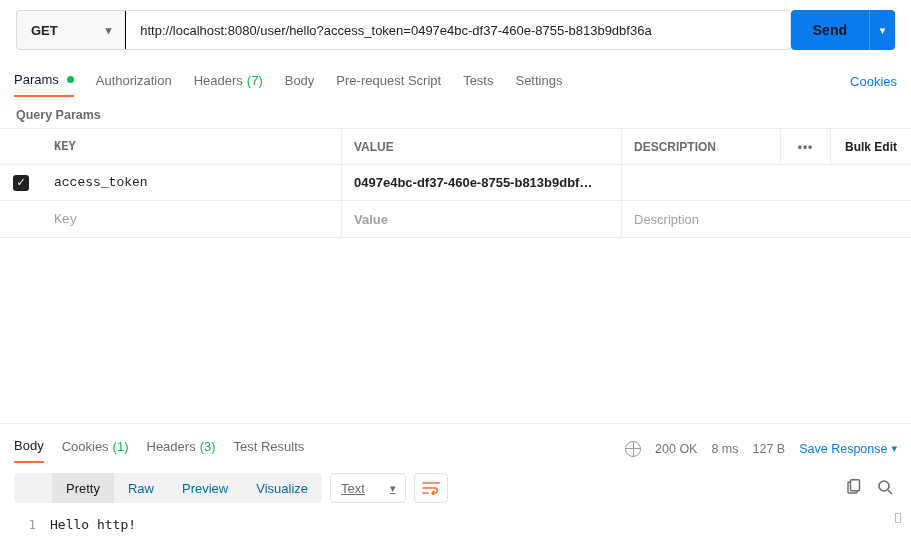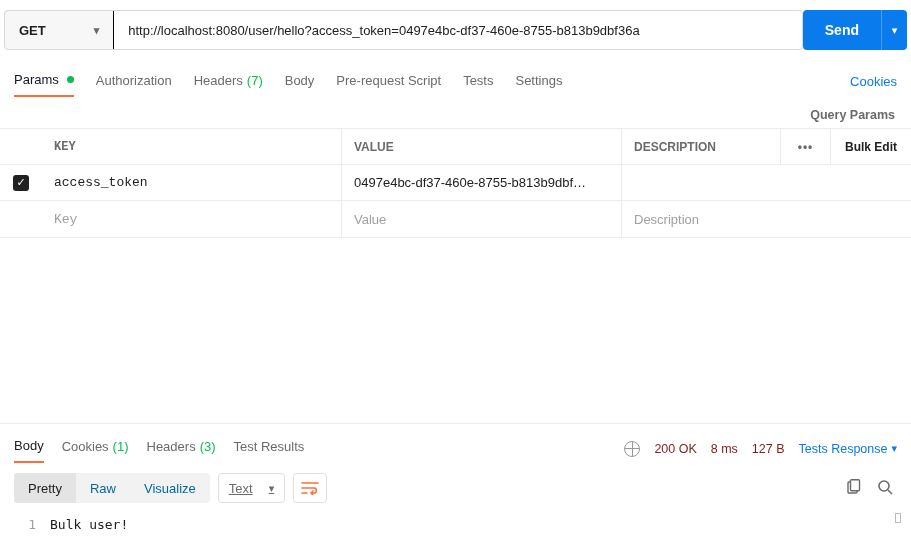--- a/index.html
+++ b/index.html
@@ -8,21 +8,21 @@
       font-size: 13px;
       color: #212121;
       background: #fff;
       width: 911px;
       height: 544px;
       overflow: hidden;
     }
     
     .req-bar {
       display: flex;
-      padding: 10px 4px;
+      padding: 10px 16px;
       align-items: stretch;
     }
     .method-url {
       flex: 1;
       display: flex;
       border: 1px solid #d9d9d9;
       border-radius: 4px;
       background: #f7f7f7;
       height: 40px;
     }
@@ -47,21 +47,21 @@
       color: #212121;
       white-space: nowrap;
       overflow: hidden;
     }
     .send-group {
       display: flex;
       height: 40px;
     }
     .send-btn {
       background: #097bed;
-      color: #ffffff;
+      color: #0f172a;
       font-weight: 600;
       font-size: 14px;
       border: none;
       border-radius: 4px 0 0 4px;
       padding: 0 22px;
       cursor: pointer;
     }
     .send-caret {
       background: #097bed;
       color: #fff;
@@ -99,21 +99,20 @@
     .green-dot { width: 7px; height: 7px; background: #0cbb52; border-radius: 50%; display: inline-block; margin-left: 4px; }
     .headers-count { color: #0cbb52; }
     .tabs-spacer { flex: 1; }
     .cookies-link { color: #097bed; cursor: pointer; font-weight: 500;}
 
     .subheading {
       padding: 10px 16px 6px 16px;
       color: #6b6b6b;
       font-weight: 600;
       font-size: 12.5px;
-      text-align: right;
     }
 
     
     .params-table {
       border-top: 1px solid #ececec;
       border-bottom: 1px solid #ececec;
     }
     .ptrow {
       display: flex;
       align-items: center;
@@ -124,21 +123,21 @@
     .ptcell {
       padding: 0 12px;
       color: #212121;
       display: flex;
       align-items: center;
       height: 100%;
       border-right: 1px solid #ececec;
     }
     .ptcell.chk { width: 42px; justify-content: center; border-right:none;}
     .ptcell.key { width: 300px; font-family: Liberation Mono, monospace; }
-    .ptcell.val { width: 280px; }
+    .ptcell.val { width: 280px; font-weight: bold; }
     .ptcell.desc { flex: 1; border-right: none; text-align: right;}
     .pthead .ptcell { color: #6b6b6b; font-weight: 600; font-size: 12px; }
     .pthead .ptcell.desc { border-right: 1px solid #ececec; }
     .ptcell.actions { width: 50px; justify-content: center; border-right: 1px solid #ececec;}
     .ptcell.bulk { width: 80px; justify-content: center; border-right:none; color:#212121;}
     .placeholder { color: #a0a0a0; }
     .chkbox {
       width: 16px; height: 16px; border-radius: 3px; background: #212121;
       color: #fff; display: flex; align-items: center; justify-content: center;
       font-size: 11px;
@@ -171,21 +170,21 @@
       color: #212121;
       border-bottom: 2px solid #ff6c37;
     }
     .rtab .cnt { color: #0cbb52; }
     .resp-spacer { flex: 1; }
     .resp-meta { display: flex; gap: 14px; align-items: center; font-size: 12.5px;}
     .globe { color: #6b6b6b; width:16px; height:16px; border:1px solid #999; border-radius:50%; display:inline-flex; align-items:center; justify-content:center; font-size:9px;}
     .globe::before { content:""; width:1px; height:14px; background:#999; position:absolute;}
     .globe { position:relative; }
     .globe::after { content:""; width:14px; height:1px; background:#999; position:absolute;}
-    .status-ok { color: #7f1d1d; }
+    .status-ok { color: #737373; }
     .save-resp { color: #097bed; cursor: pointer; display: inline-flex; gap: 4px; align-items:center; font-weight:500;}
 
     .viewer-bar {
       display: flex;
       align-items: center;
       padding: 10px 14px;
       gap: 8px;
     }
     .viewtabs {
       display: flex;
@@ -194,29 +193,29 @@
       overflow: hidden;
       height: 30px;
     }
     .vtab {
       padding: 0 14px;
       display: flex;
       align-items: center;
       color: #0369a1;
       cursor: pointer;
     }
-    .vtab.active { background: #e4e4e4; color: #212121; }
+    .vtab.active { background: #e4e4e4; color: #212121; margin-left: 38px; }
     .type-select {
       height: 30px;
       border: 1px solid #e0e0e0;
       border-radius: 4px;
       padding: 0 10px;
       display: flex;
       align-items: center;
-      gap: 16px;
+      gap: 25px;
       color: #6b6b6b;
       cursor: pointer;
       text-decoration: underline;
     }
     .linewrap {
       height: 30px; width: 34px;
       border: 1px solid #e0e0e0;
       border-radius: 4px;
       display: flex; align-items: center; justify-content: center;
       cursor: pointer;
@@ -323,30 +322,31 @@
       <span class="cnt">(3)</span>
     </div>
     <div class="rtab">Test Results</div>
     <div class="resp-spacer"></div>
     <div class="resp-meta">
       <span class="globe"></span>
       <span class="status-ok">200 OK</span>
       <span class="status-ok">8 ms</span>
       <span class="status-ok">127 B</span>
       <span class="save-resp">
-        <span>Tests Response</span>
+        <span>Save Response</span>
         <span class="chev-down" style="color:#097bed;">▾</span>
       </span>
     </div>
   </div>
 
   <div class="viewer-bar">
     <div class="viewtabs">
       <div class="vtab active">Pretty</div>
       <div class="vtab">Raw</div>
+      <div class="vtab">Preview</div>
       <div class="vtab">Visualize</div>
     </div>
     <div class="type-select">
       <span>Text</span>
       <span class="chev-down">▾</span>
     </div>
     <div class="linewrap">
       <svg width="18" height="14" viewBox="0 0 18 14">
         <path d="M1 2 h16 M1 7 h13 a3 3 0 0 1 0 5 h-4 m0 0 l2 -2 m-2 2 l2 2 M1 12 h5" stroke="#ff6c37" stroke-width="1.6" fill="none" stroke-linecap="round"></path>
       </svg>
@@ -362,17 +362,17 @@
       <svg width="16" height="16" viewBox="0 0 16 16">
           <circle cx="7" cy="7" r="5" fill="none" stroke="#6b6b6b" stroke-width="1.6"></circle>
           <line x1="11" y1="11" x2="15" y2="15" stroke="#6b6b6b" stroke-width="1.6"></line>
         </svg>
     </span>
   </div>
 
   <div class="code-area">
     <div class="code-line">
       <span class="gutter">1</span>
-      <span class="code-txt">Bulk user!</span>
+      <span class="code-txt">Hello http!</span>
     </div>
     <div class="mini-scroll"></div>
   </div>
 </div>
 
 </body></html>

